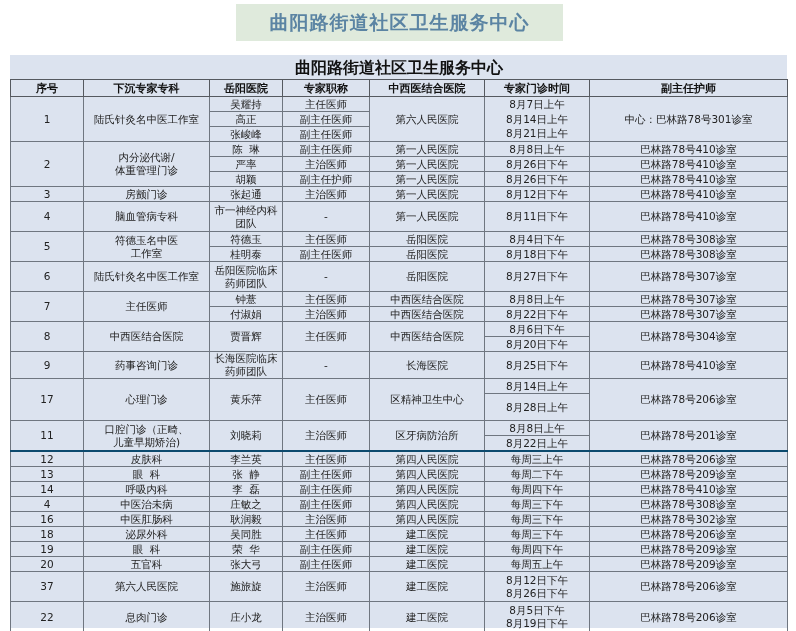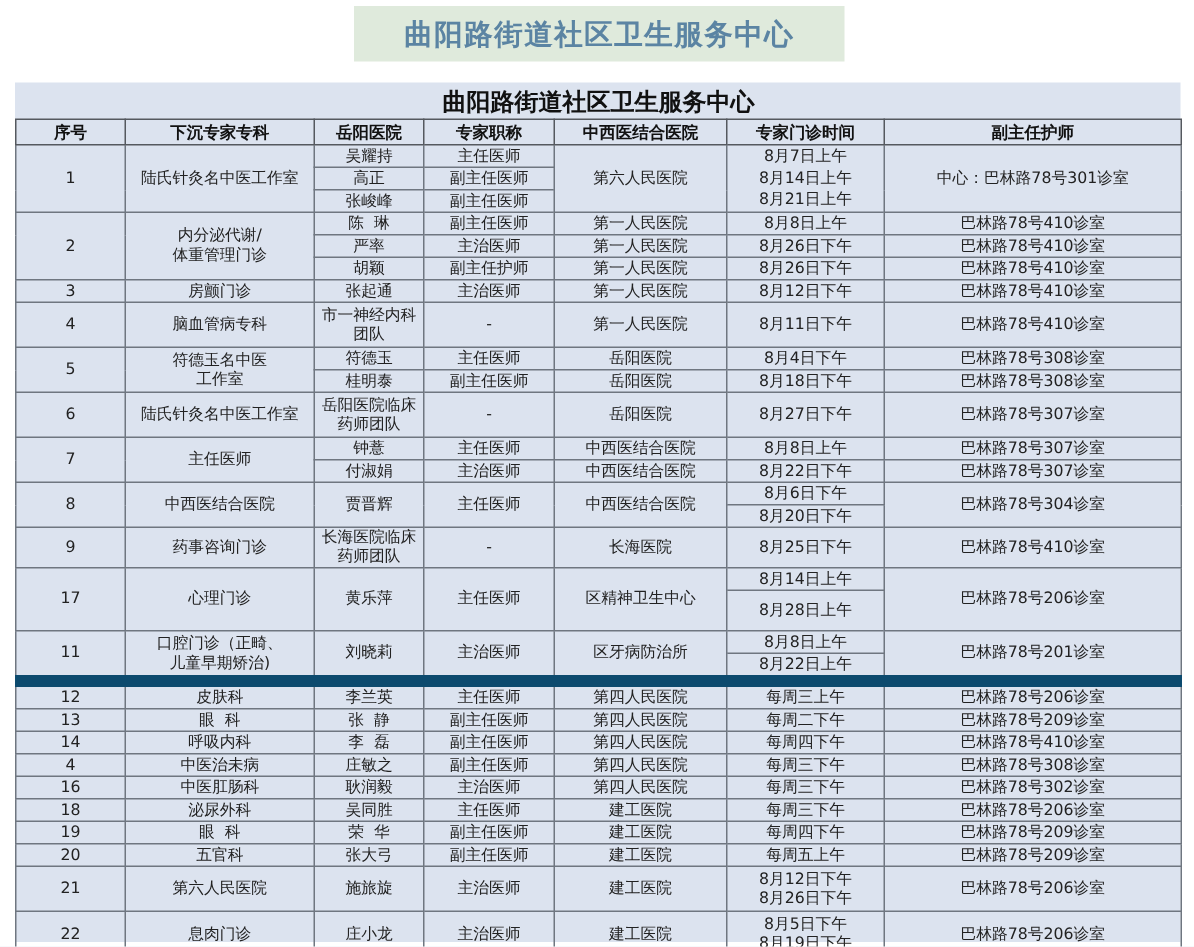--- a/index.html
+++ b/index.html
@@ -199,21 +199,21 @@
     <td rowspan="2">刘晓莉</td>
     <td rowspan="2">主治医师</td>
     <td rowspan="2">区牙病防治所</td>
     <td>8月8日上午</td>
     <td rowspan="2">巴林路78号201诊室</td>
   </tr>
   <tr class="sub">
     <td>8月22日上午</td>
   </tr>
 
-  <tr class="sub" style="border-top:8px solid #0c4a6e">
+  <tr class="sub" style="border-top:2px solid #0c4a6e">
     <td>12</td>
     <td>皮肤科</td>
     <td>李兰英</td>
     <td>主任医师</td>
     <td>第四人民医院</td>
     <td>每周三上午</td>
     <td>巴林路78号206诊室</td>
   </tr>
   <tr class="sub">
     <td>13</td>
@@ -273,21 +273,21 @@
     <td>20</td>
     <td>五官科</td>
     <td>张大弓</td>
     <td>副主任医师</td>
     <td>建工医院</td>
     <td>每周五上午</td>
     <td>巴林路78号209诊室</td>
   </tr>
 
   <tr style="height:30px">
-    <td>21</td>
+    <td>37</td>
     <td>第六人民医院</td>
     <td>施旅旋</td>
     <td>主治医师</td>
     <td>建工医院</td>
     <td><span>8月12日下午</span><br><span>8月26日下午</span></td>
     <td>巴林路78号206诊室</td>
   </tr>
 
   <tr class="lastrow" style="height:31px">
     <td>22</td>

